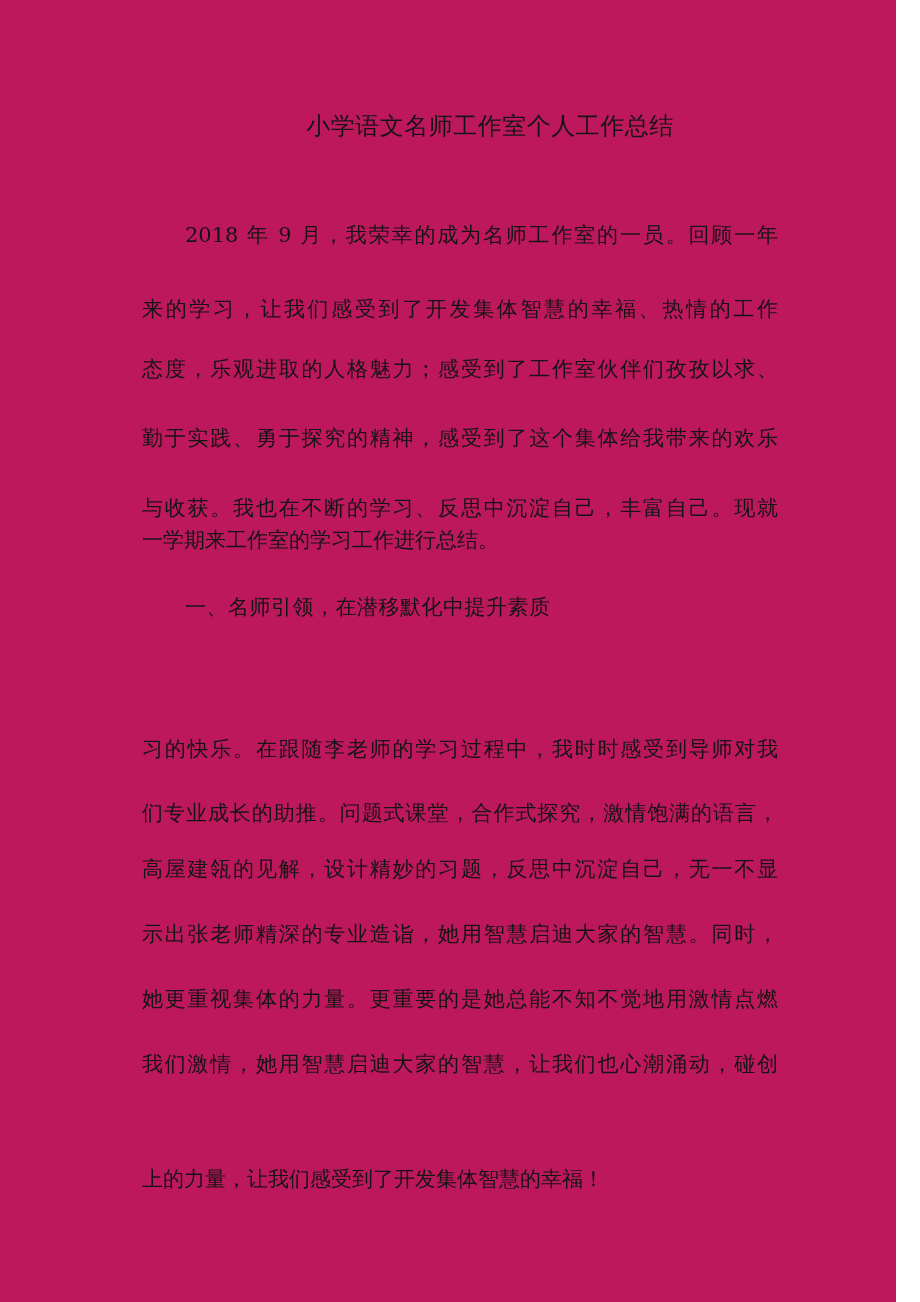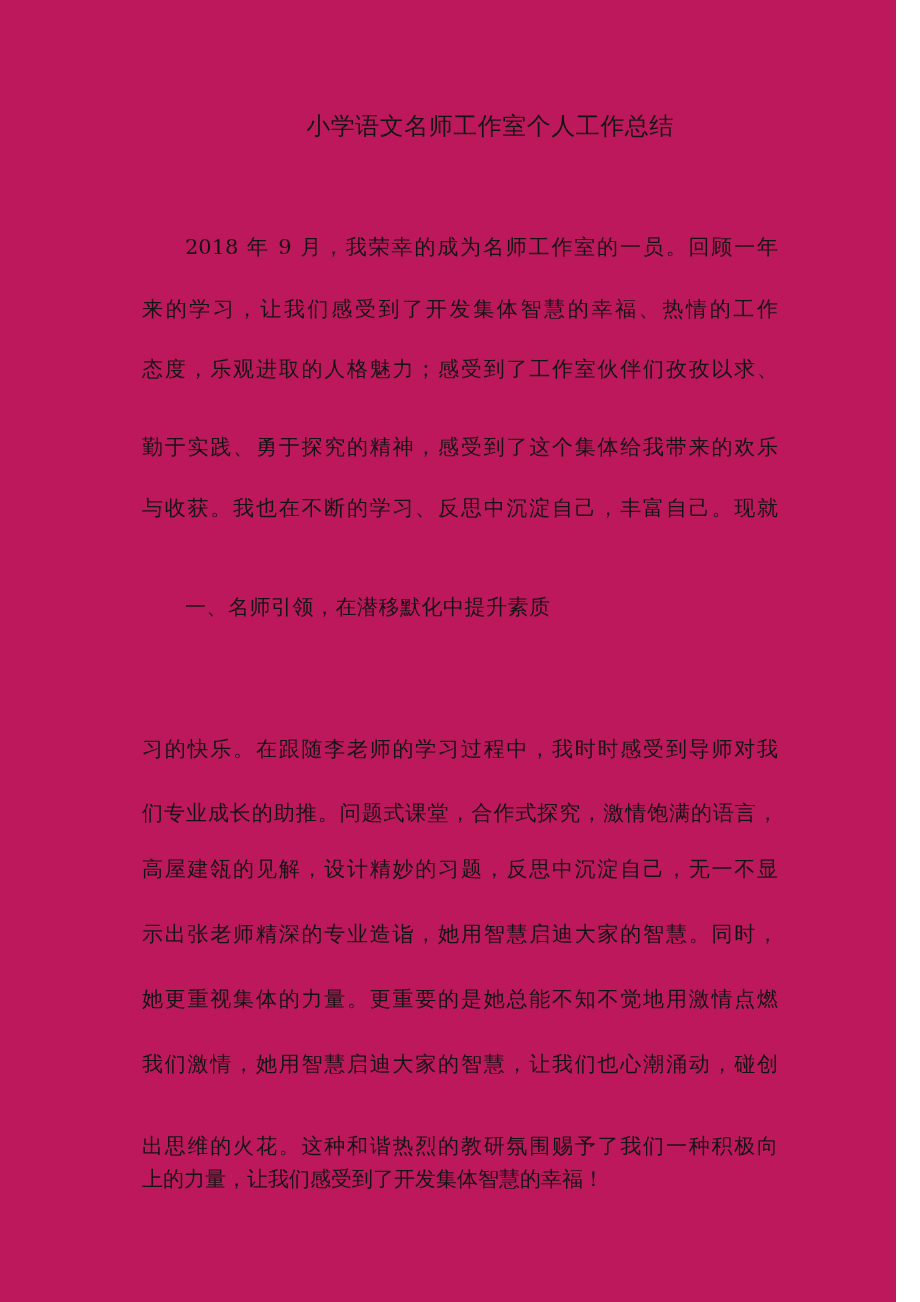--- a/index.html
+++ b/index.html
@@ -51,30 +51,30 @@
     letter-spacing: 0.5px;
   }
 </style>
 </head>
 <body>
 
 <div class="page">
 
   <h1 class="doc-title">小学语文名师工作室个人工作总结</h1>
 
-  <div class="line j ind" style="top:232px">2018 年 9 月，我荣幸的成为名师工作室的一员。回顾一年</div>
+  <div class="line j ind" style="top:220px">2018 年 9 月，我荣幸的成为名师工作室的一员。回顾一年</div>
   <div class="line j" style="top:294px">来的学习，让我们感受到了开发集体智慧的幸福、热情的工作</div>
   <div class="line j" style="top:354px">态度，乐观进取的人格魅力；感受到了工作室伙伴们孜孜以求、</div>
-  <div class="line j" style="top:432px">勤于实践、勇于探究的精神，感受到了这个集体给我带来的欢乐</div>
+  <div class="line j" style="top:423px">勤于实践、勇于探究的精神，感受到了这个集体给我带来的欢乐</div>
   <div class="line j" style="top:493px">与收获。我也在不断的学习、反思中沉淀自己，丰富自己。现就</div>
+  <div class="line" style="top:525px">一学期来工作室的学习工作进行总结。</div>
 
   <div class="line ind heading" style="top:592px">一、名师引领，在潜移默化中提升素质</div>
 
   <div class="line j" style="top:734px">习的快乐。在跟随李老师的学习过程中，我时时感受到导师对我</div>
   <div class="line j" style="top:798px">们专业成长的助推。问题式课堂，合作式探究，激情饱满的语言，</div>
   <div class="line j" style="top:854px">高屋建瓴的见解，设计精妙的习题，反思中沉淀自己，无一不显</div>
   <div class="line j" style="top:919px">示出张老师精深的专业造诣，她用智慧启迪大家的智慧。同时，</div>
   <div class="line j" style="top:984px">她更重视集体的力量。更重要的是她总能不知不觉地用激情点燃</div>
   <div class="line j" style="top:1049px">我们激情，她用智慧启迪大家的智慧，让我们也心潮涌动，碰创</div>
-  <div class="line j" style="top:1131px">出思维的火花。这种和谐热烈的教研氛围赐予了我们一种积极向</div>
   <div class="line" style="top:1164px">上的力量，让我们感受到了开发集体智慧的幸福！</div>
 
 </div>
 
 </body></html>

